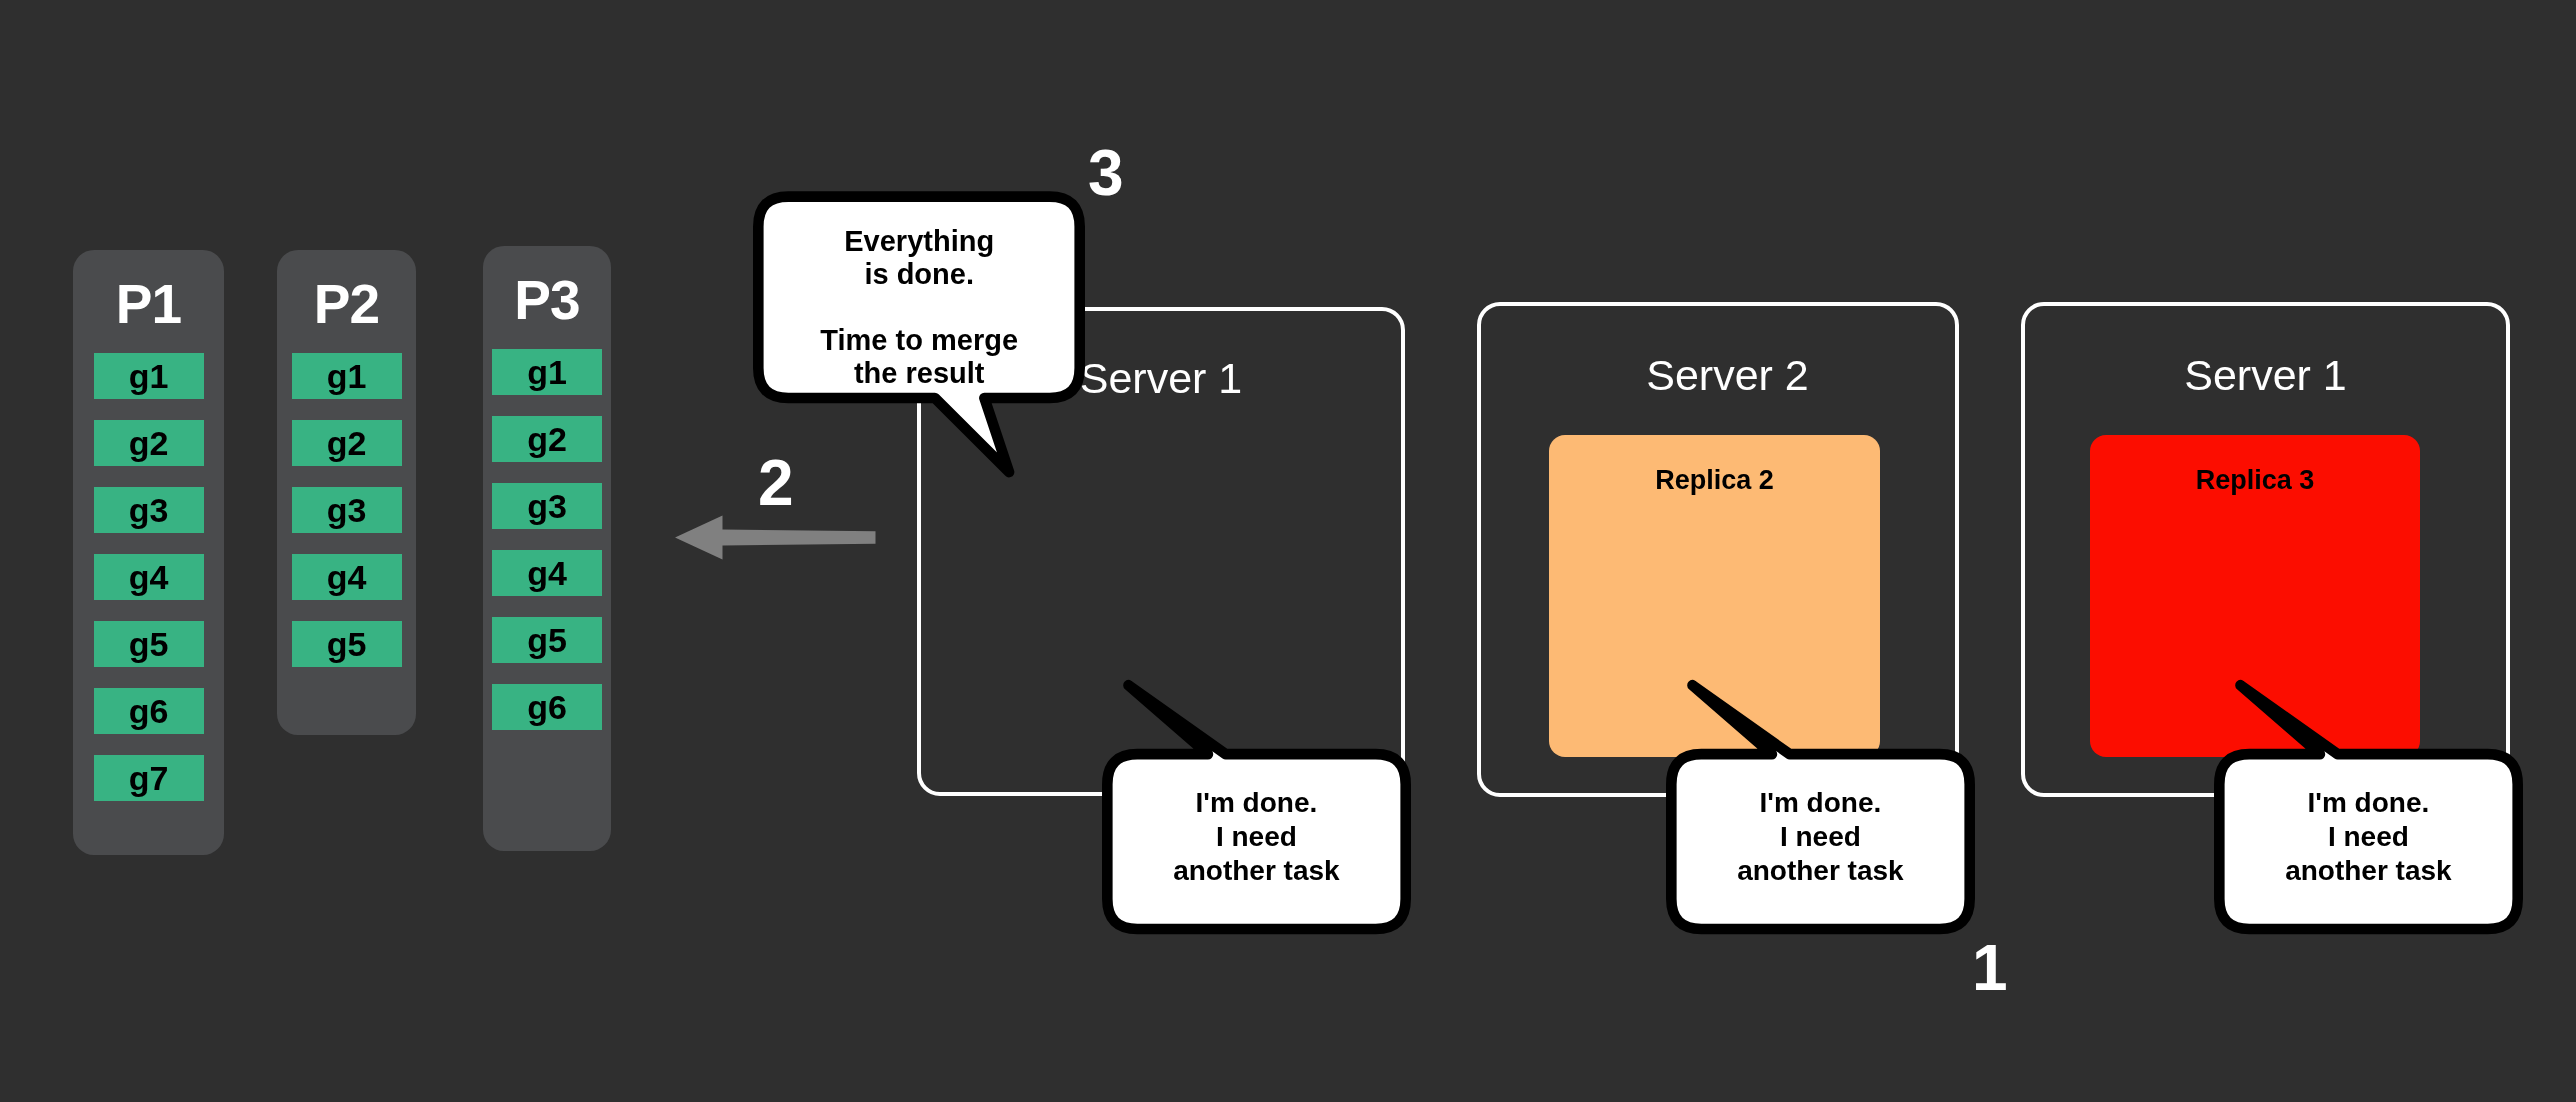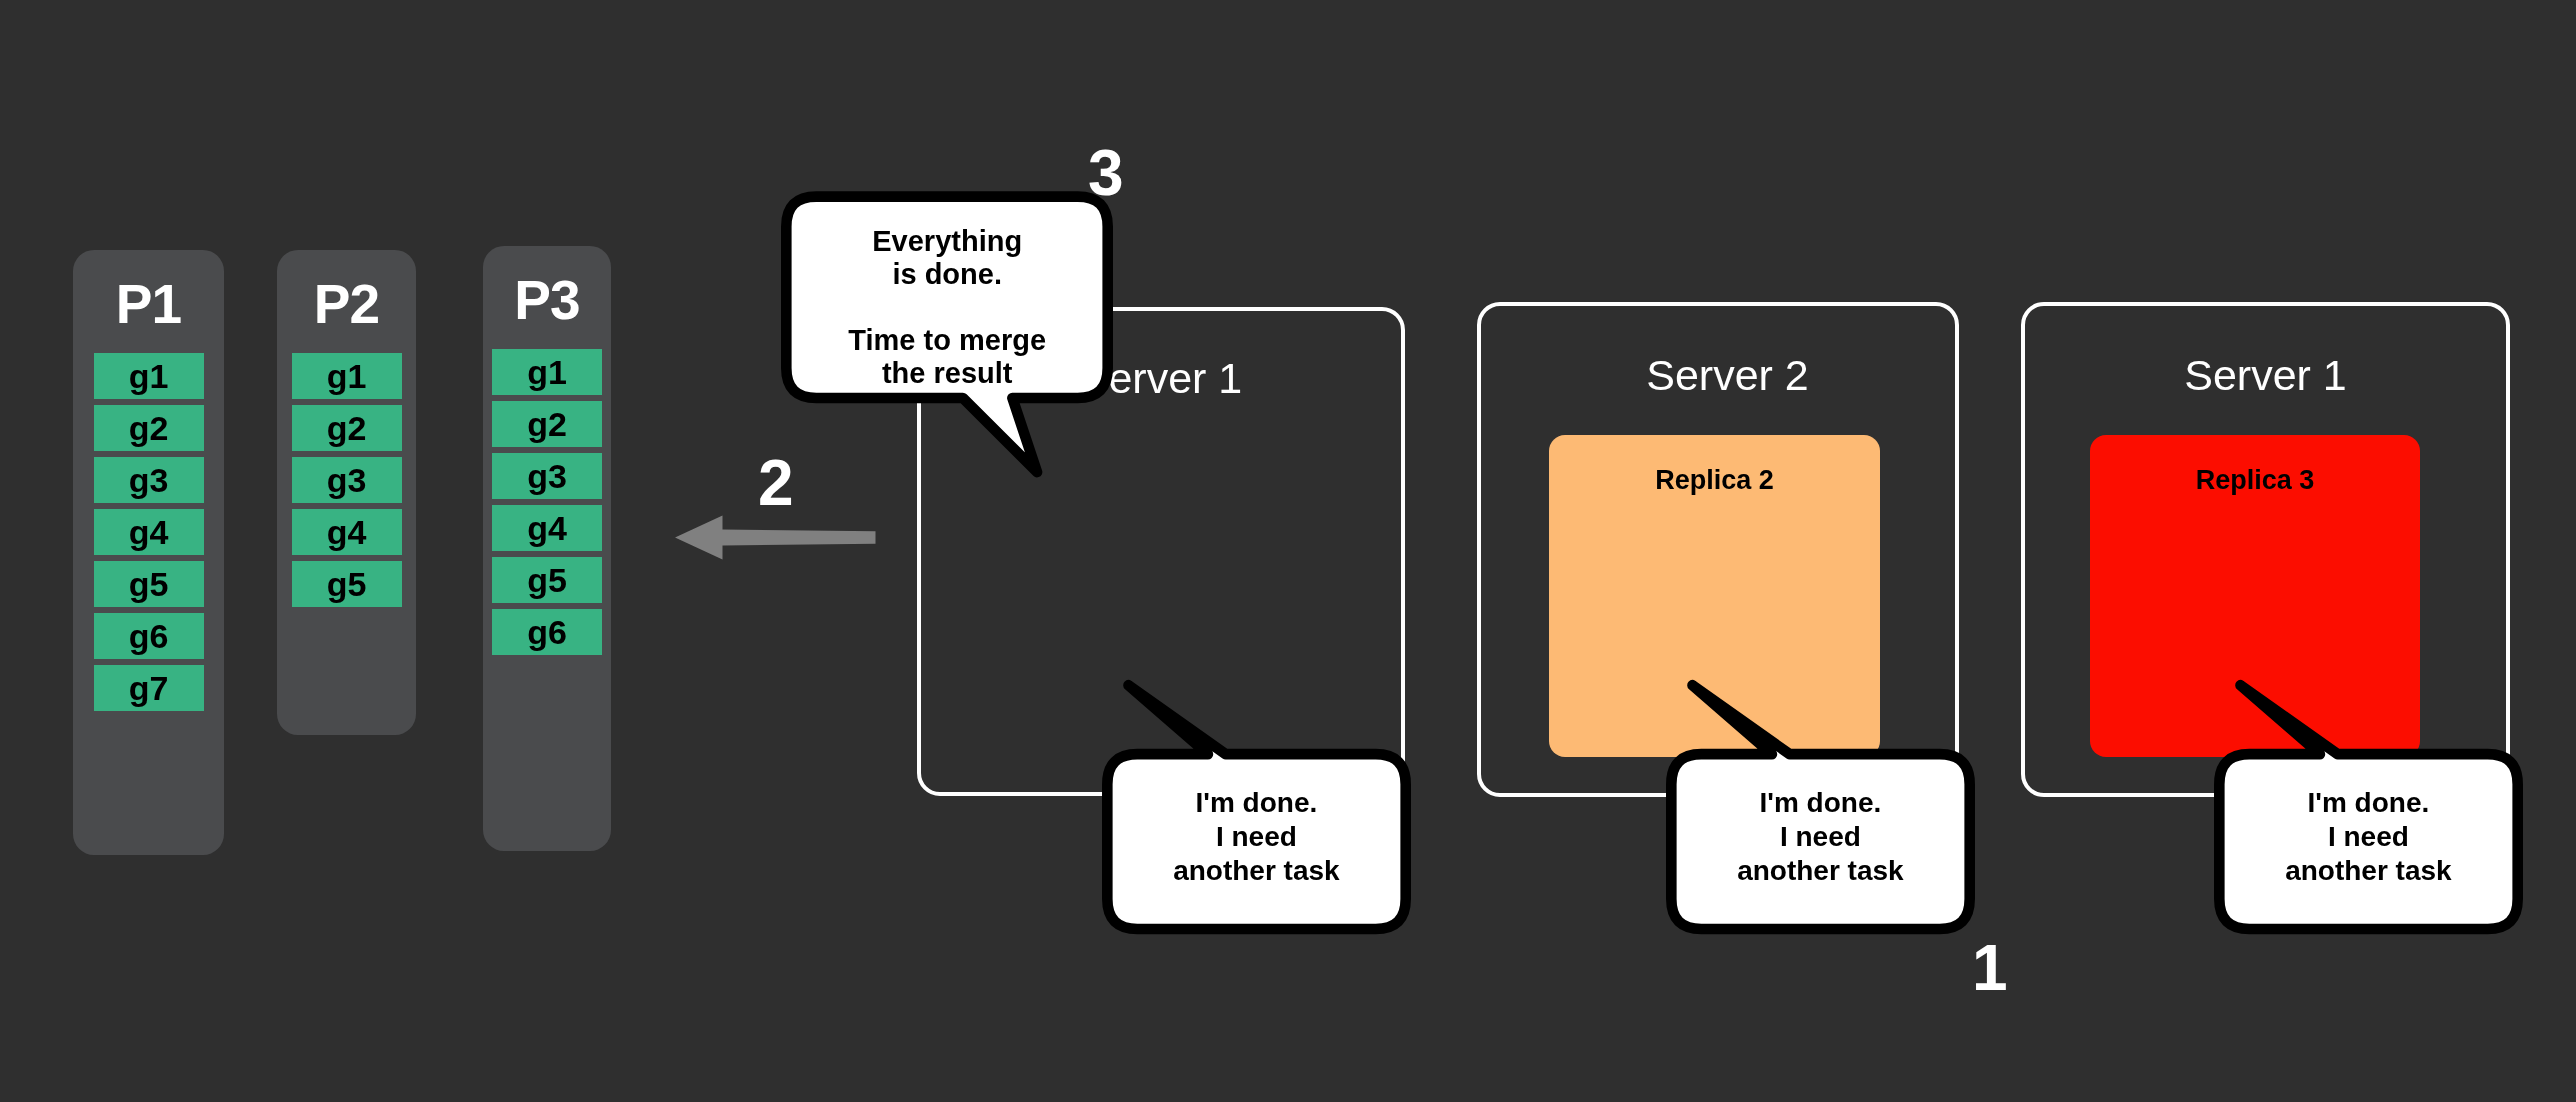--- a/index.html
+++ b/index.html
@@ -33,21 +33,21 @@
     font-weight: 700;
     letter-spacing: -0.9px;
     line-height: 1;
     margin-top: 26.5px;
     margin-bottom: 21px;
     font-family: "Liberation Sans", sans-serif;
   }
   .pcol-items {
     display: flex;
     flex-direction: column;
-    gap: 6px;
+    gap: 21px;
     width: 100%;
     align-items: center;
   }
   .chip {
     background: #38b383;
     color: #000000;
     font-size: 34px;
     font-weight: 700;
     line-height: 1;
     display: flex;
@@ -190,21 +190,21 @@
     <div class="replica-label">Replica 2</div>
   </div>
 
   <div class="server" style="left:2021px; top:302px; width:489px; height:495px;">
     <div class="server-label" style="top:48px;">Server 1</div>
   </div>
   <div class="replica" style="left:2090px; top:435px; width:330px; height:322px; background:#fc0d00;">
     <div class="replica-label">Replica 3</div>
   </div>
 
-  <div class="bubble" style="left:781px; top:191px; width:332px; height:292px;">
+  <div class="bubble" style="left:753px; top:191px; width:332px; height:292px;">
     <svg width="332" height="292" viewBox="0 0 376 330">
       <path d="M 40 6
                L 336 6
                Q 370 6 370 40
                L 370 200
                Q 370 234 336 234
                L 262 234
                L 290 318
                L 206 234
                L 40 234

